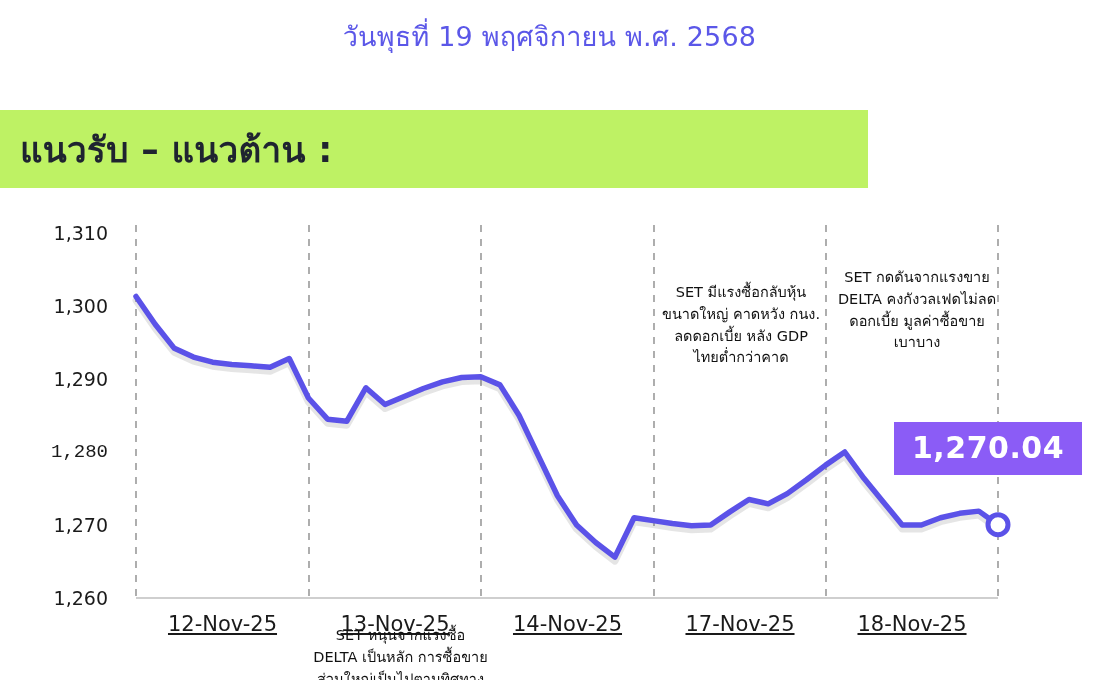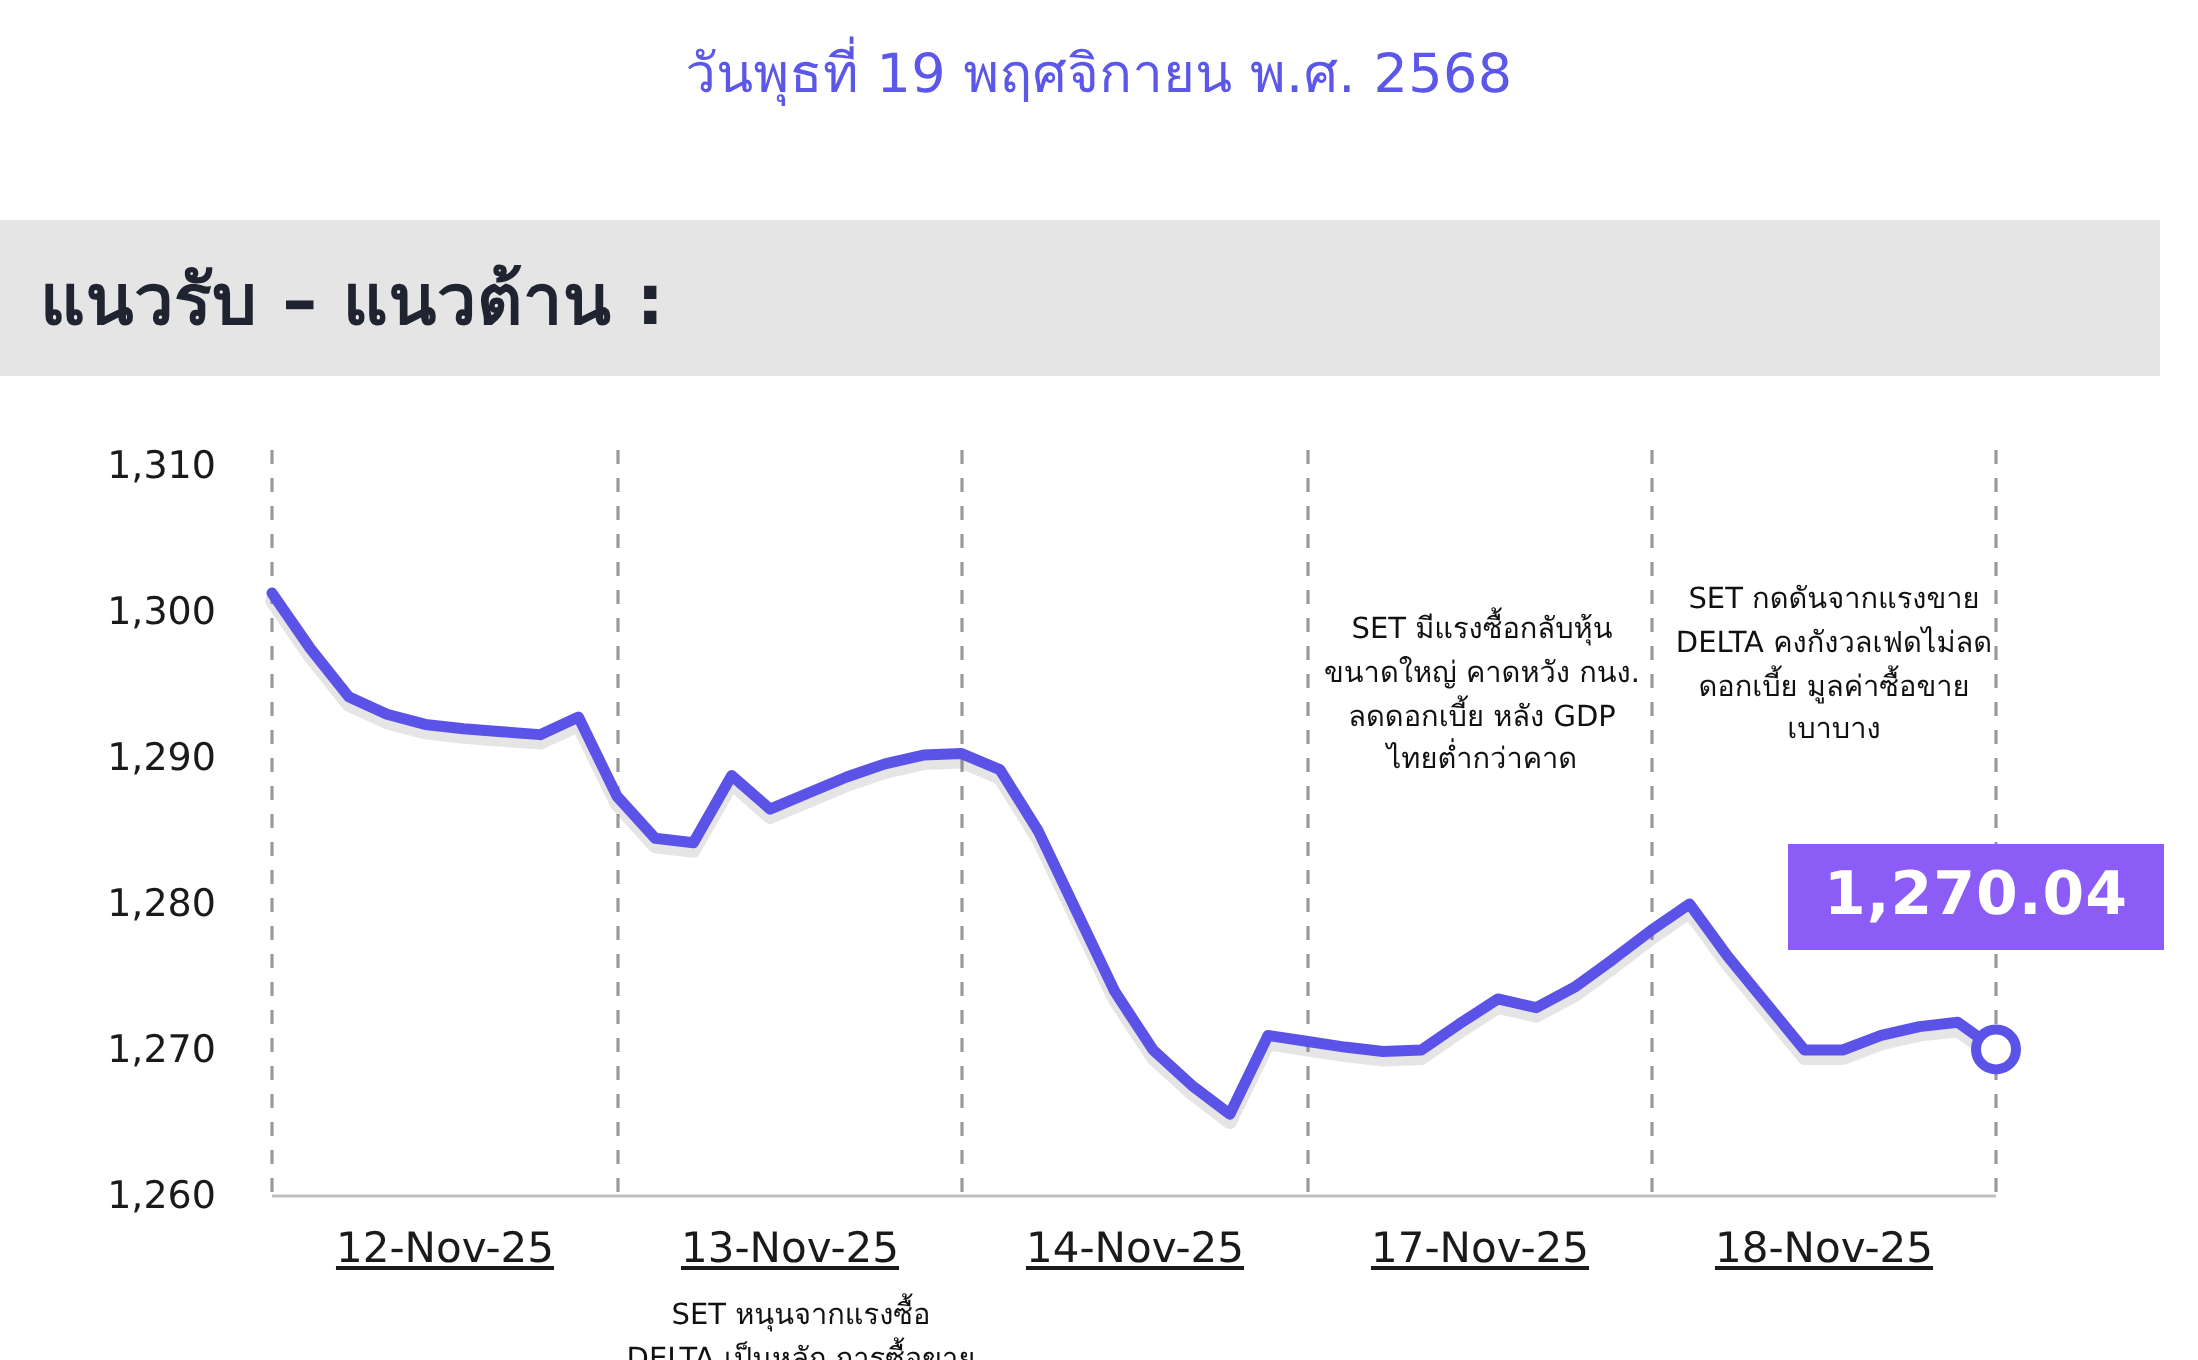--- a/index.html
+++ b/index.html
@@ -17,22 +17,22 @@
   }
   .date-header .date-text{
     color:#5B57E8;
     font-size:27px;
     letter-spacing:.2px;
     white-space:nowrap;
   }
 
   
   .title-band{
-    position:absolute;left:0;top:110px;width:1080px;height:78px;
-    background:#e5e5e5;
+    position:absolute;left:0;top:110px;width:868px;height:78px;
+    background:#bef264;
     display:flex;align-items:center;
   }
   .title-band .title-inner{
     padding-left:20px;display:flex;align-items:baseline;gap:10px;
     white-space:nowrap;
   }
   .title-label{
     color:#1F2430;font-size:35px;font-weight:bold;letter-spacing:.3px;
   }
   .title-values{
@@ -59,21 +59,20 @@
     text-decoration:underline;
   }
 
   .annotation{
     position:absolute;
     font-size:14.5px;
     line-height:1.5;
     color:#111111;
     text-align:center;
     white-space:normal;
-    margin-top:23px;
   }
 
   .value-badge{
     position:absolute;
     background:#8b5cf6;
     color:#ffffff;
     font-size:30px;
     font-weight:bold;
     padding:8px 18px 10px 18px;
     letter-spacing:.5px;
@@ -104,21 +103,21 @@
       <line x1="982" x2="982" y1="37" y2="410" stroke="#9A9A9A" stroke-width="1.6" stroke-dasharray="7 7"></line>
       <polyline points="120,112.51000000000033 139.15555555555557,140.25 158.3111111111111,164.3399999999997 177.46666666666667,173.1 196.6222222222222,178.21000000000032 215.77777777777777,180.4 234.93333333333334,181.86000000000033 254.0888888888889,183.32000000000065 273.2444444444444,174.56000000000034 292.4,213.97999999999934 311.55555555555554,235.15 330.7111111111111,237.33999999999966 349.8666666666667,203.76000000000033 369.02222222222224,220.55 388.1777777777778,212.52000000000066 407.3333333333333,204.48999999999967 426.4888888888889,197.92000000000064 445.64444444444445,193.53999999999968 464.8,192.81000000000031 483.9555555555556,200.83999999999966 503.1111111111111,231.5 522.2666666666667,271.65 541.4222222222222,311.8 560.5777777777778,341 579.7333333333333,358.52000000000066 598.8888888888889,373.12000000000063 618.0444444444445,333.7 637.2,336.62000000000063 656.3555555555556,339.5399999999997 675.5111111111111,341.72999999999934 694.6666666666666,341 713.8222222222222,327.86000000000035 732.9777777777778,315.45 752.1333333333333,319.82999999999936 771.2888888888889,309.61000000000035 790.4444444444445,295.73999999999967 809.6,281.13999999999965 828.7555555555556,268 847.9111111111112,294.27999999999935 867.0666666666667,317.63999999999965 886.2222222222222,341 905.3777777777777,341 924.5333333333333,333.7 943.6888888888889,329.3200000000007 962.8444444444444,327.12999999999937 982,340.70800000000025" fill="none" stroke="rgba(110,110,110,0.18)" stroke-width="7" stroke-linejoin="round" stroke-linecap="round"></polyline>
       <polyline points="120,108.51000000000033 139.15555555555557,136.25 158.3111111111111,160.3399999999997 177.46666666666667,169.1 196.6222222222222,174.21000000000032 215.77777777777777,176.4 234.93333333333334,177.86000000000033 254.0888888888889,179.32000000000065 273.2444444444444,170.56000000000034 292.4,209.97999999999934 311.55555555555554,231.15 330.7111111111111,233.33999999999966 349.8666666666667,199.76000000000033 369.02222222222224,216.55 388.1777777777778,208.52000000000066 407.3333333333333,200.48999999999967 426.4888888888889,193.92000000000064 445.64444444444445,189.53999999999968 464.8,188.81000000000031 483.9555555555556,196.83999999999966 503.1111111111111,227.5 522.2666666666667,267.65 541.4222222222222,307.8 560.5777777777778,337 579.7333333333333,354.52000000000066 598.8888888888889,369.12000000000063 618.0444444444445,329.7 637.2,332.62000000000063 656.3555555555556,335.5399999999997 675.5111111111111,337.72999999999934 694.6666666666666,337 713.8222222222222,323.86000000000035 732.9777777777778,311.45 752.1333333333333,315.82999999999936 771.2888888888889,305.61000000000035 790.4444444444445,291.73999999999967 809.6,277.13999999999965 828.7555555555556,264 847.9111111111112,290.27999999999935 867.0666666666667,313.63999999999965 886.2222222222222,337 905.3777777777777,337 924.5333333333333,329.7 943.6888888888889,325.3200000000007 962.8444444444444,323.12999999999937 982,336.70800000000025" fill="none" stroke="#5B52E8" stroke-width="5.5" stroke-linejoin="round" stroke-linecap="round"></polyline>
       <circle cx="982" cy="336.70800000000025" r="10" fill="#ffffff" stroke="#5B52E8" stroke-width="5"></circle>
     </svg>
 
   <div id="y-ticks">
       <div class="y-tick" style="left: 12px; top: 45px;">1,310</div>
       <div class="y-tick" style="left: 12px; top: 118px;">1,300</div>
       <div class="y-tick" style="left: 12px; top: 191px;">1,290</div>
-      <div class="y-tick" style="left: 12px; top: 264px;">1,280</div>
+      <div class="y-tick" style="left: 12px; top: 264px; font-family: Liberation Mono, monospace;">1,280</div>
       <div class="y-tick" style="left: 12px; top: 337px;">1,270</div>
       <div class="y-tick" style="left: 12px; top: 410px;">1,260</div>
     </div>
   <div id="x-ticks">
       <div class="x-tick" style="left: 206.5px; top: 424px;">12-Nov-25</div>
       <div class="x-tick" style="left: 379px; top: 424px;">13-Nov-25</div>
       <div class="x-tick" style="left: 551.5px; top: 424px;">14-Nov-25</div>
       <div class="x-tick" style="left: 724px; top: 424px;">17-Nov-25</div>
       <div class="x-tick" style="left: 896px; top: 424px;">18-Nov-25</div>
     </div>

